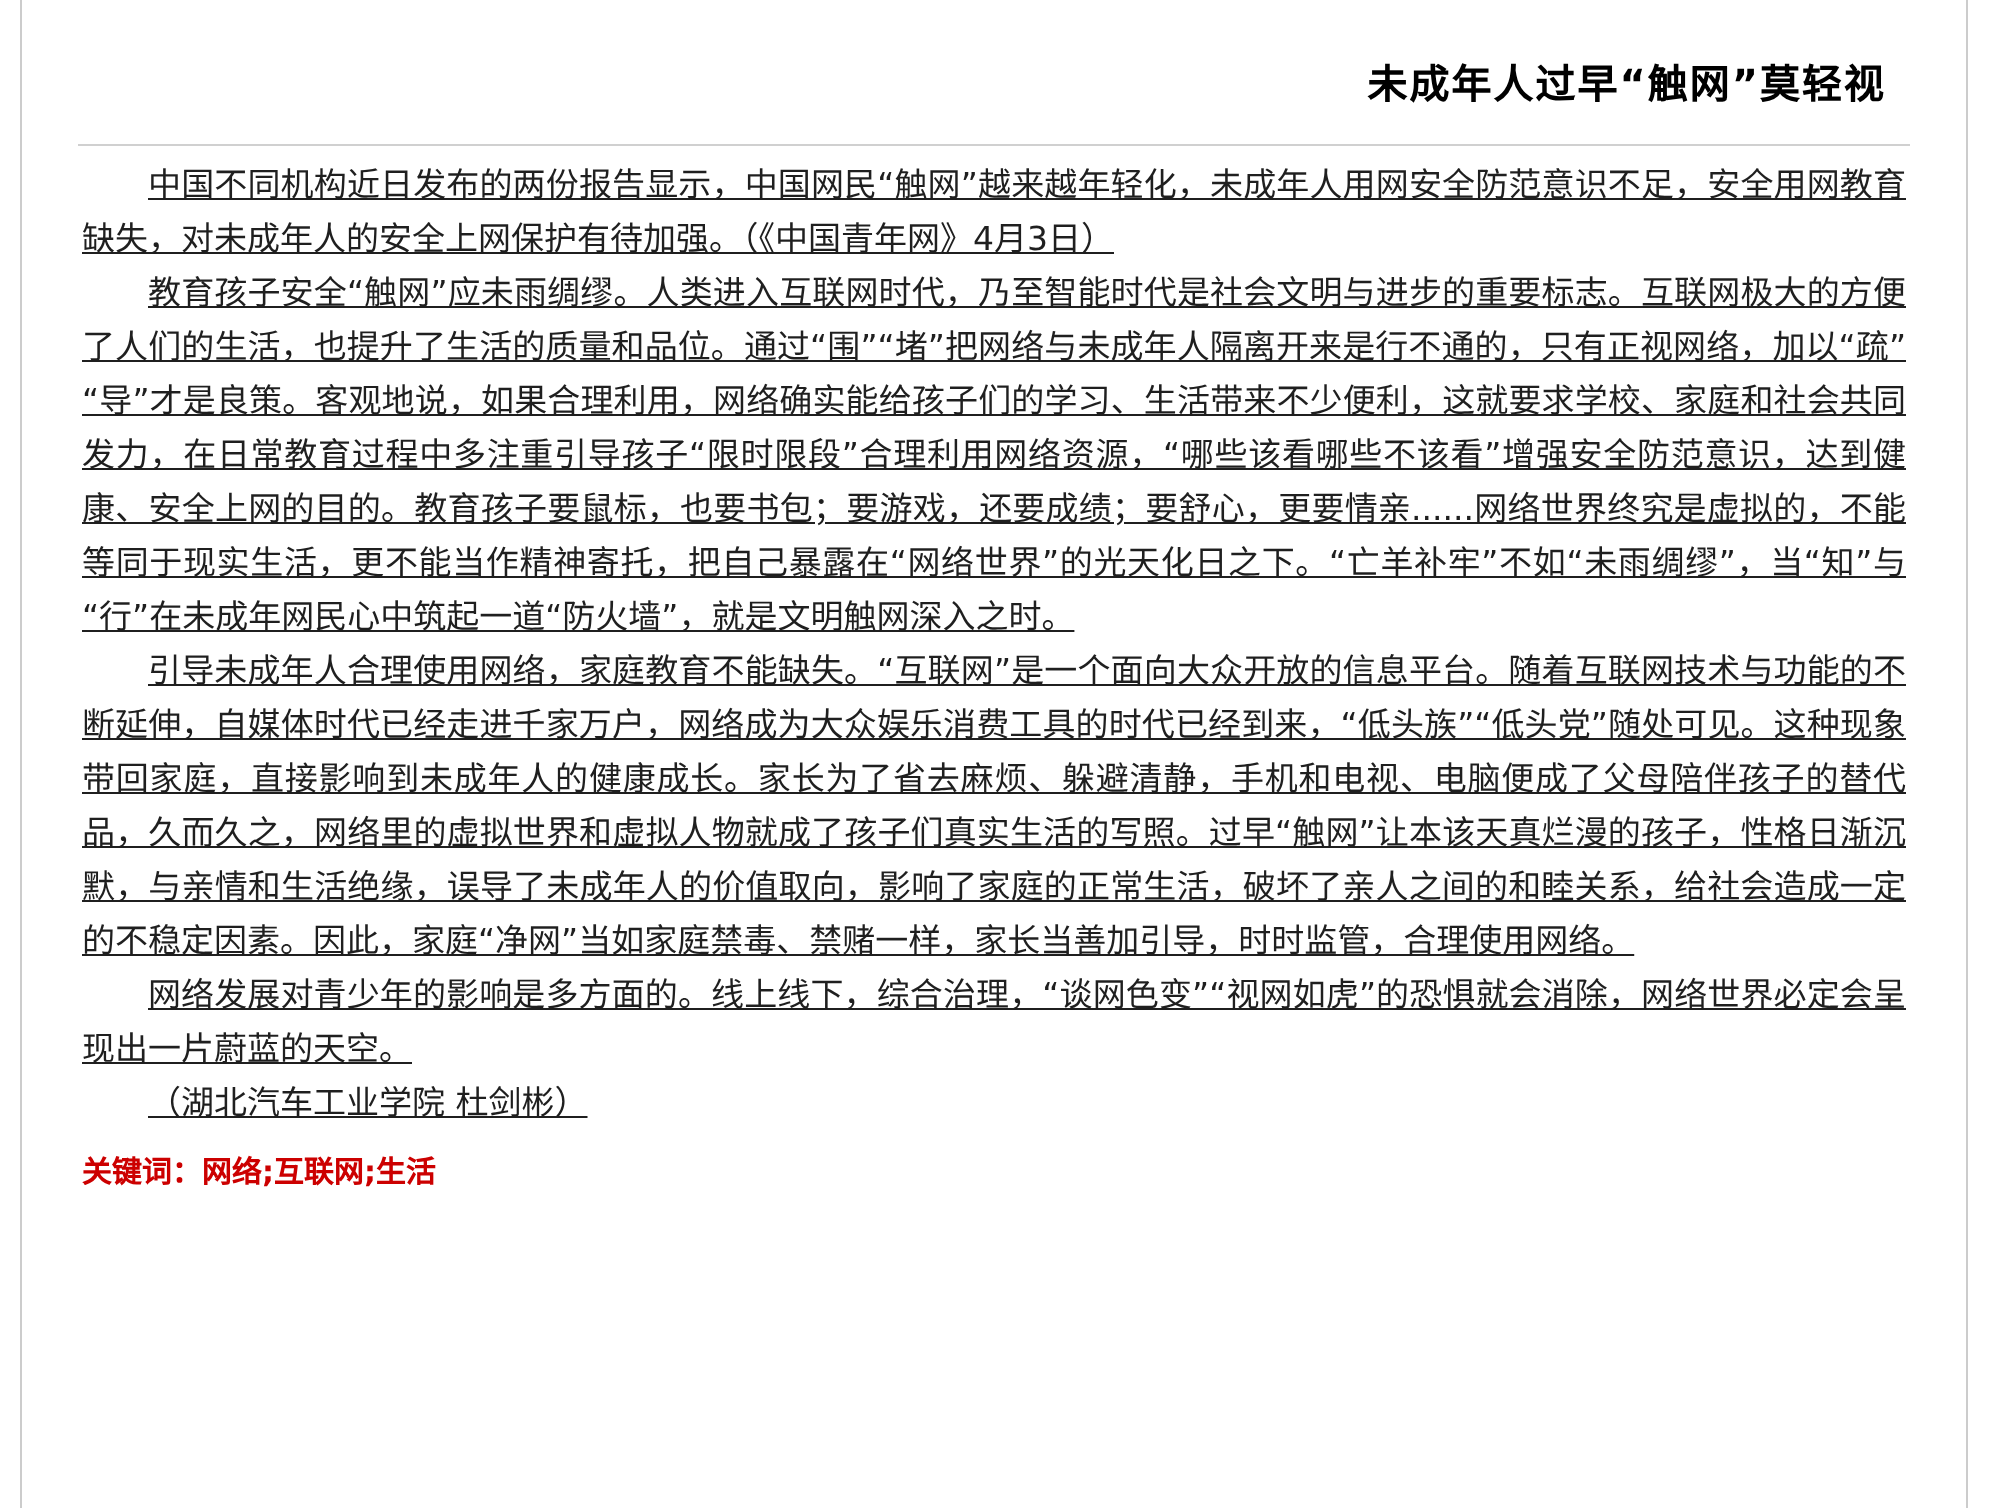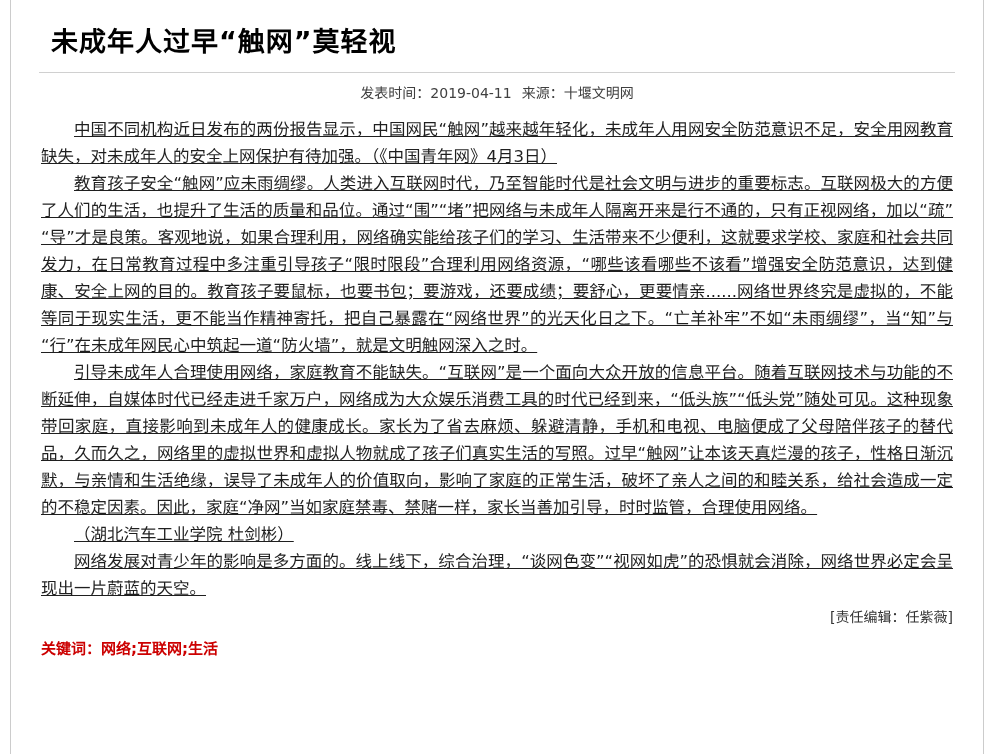--- a/index.html
+++ b/index.html
@@ -13,22 +13,22 @@
     margin: 0 auto 0 10px;
     border-left: 1px solid #cccccc;
     border-right: 1px solid #cccccc;
     min-height: 754px;
     box-sizing: border-box;
     background: #ffffff;
   }
   .article-title {
     margin: 0;
     padding: 26px 40px 0 40px;
-    text-align: left;
-    font-size: 27px;
+    text-align: right;
+    font-size: 20px;
     line-height: 32px;
     font-weight: bold;
     color: #000000;
     letter-spacing: 1px;
   }
   .title-rule {
     height: 0;
     border: none;
     border-top: 1px solid #d0d0d0;
     margin: 14px 28px 0 28px;
@@ -71,31 +71,27 @@
 </style>
 </head>
 <body>
 
 <div class="page-frame">
 
   <h1 class="article-title">未成年人过早“触网”莫轻视</h1>
 
   <hr class="title-rule">
 
-  <div class="article-meta">
-    <span>发表时间：</span><span>2019-04-11</span><span class="meta-sep"></span><span>来源：</span><span>十堰文明网</span>
-  </div>
 
   <div class="article-body">
     <p>中国不同机构近日发布的两份报告显示，中国网民“触网”越来越年轻化，未成年人用网安全防范意识不足，安全用网教育缺失，对未成年人的安全上网保护有待加强。（《中国青年网》4月3日）</p>
     <p>教育孩子安全“触网”应未雨绸缪。人类进入互联网时代，乃至智能时代是社会文明与进步的重要标志。互联网极大的方便了人们的生活，也提升了生活的质量和品位。通过“围”“堵”把网络与未成年人隔离开来是行不通的，只有正视网络，加以“疏”“导”才是良策。客观地说，如果合理利用，网络确实能给孩子们的学习、生活带来不少便利，这就要求学校、家庭和社会共同发力，在日常教育过程中多注重引导孩子“限时限段”合理利用网络资源，“哪些该看哪些不该看”增强安全防范意识，达到健康、安全上网的目的。教育孩子要鼠标，也要书包；要游戏，还要成绩；要舒心，更要情亲......网络世界终究是虚拟的，不能等同于现实生活，更不能当作精神寄托，把自己暴露在“网络世界”的光天化日之下。“亡羊补牢”不如“未雨绸缪”，当“知”与“行”在未成年网民心中筑起一道“防火墙”，就是文明触网深入之时。</p>
     <p>引导未成年人合理使用网络，家庭教育不能缺失。“互联网”是一个面向大众开放的信息平台。随着互联网技术与功能的不断延伸，自媒体时代已经走进千家万户，网络成为大众娱乐消费工具的时代已经到来，“低头族”“低头党”随处可见。这种现象带回家庭，直接影响到未成年人的健康成长。家长为了省去麻烦、躲避清静，手机和电视、电脑便成了父母陪伴孩子的替代品，久而久之，网络里的虚拟世界和虚拟人物就成了孩子们真实生活的写照。过早“触网”让本该天真烂漫的孩子，性格日渐沉默，与亲情和生活绝缘，误导了未成年人的价值取向，影响了家庭的正常生活，破坏了亲人之间的和睦关系，给社会造成一定的不稳定因素。因此，家庭“净网”当如家庭禁毒、禁赌一样，家长当善加引导，时时监管，合理使用网络。</p>
+    <p>网络发展对青少年的影响是多方面的。线上线下，综合治理，“谈网色变”“视网如虎”的恐惧就会消除，网络世界必定会呈现出一片蔚蓝的天空。</p>
     <p>（湖北汽车工业学院 杜剑彬）</p>
-    <p>网络发展对青少年的影响是多方面的。线上线下，综合治理，“谈网色变”“视网如虎”的恐惧就会消除，网络世界必定会呈现出一片蔚蓝的天空。</p>
   </div>
 
-  <div class="editor-line">[责任编辑：任紫薇]</div>
 
   <div class="keywords-line" style="color: rgb(204, 0, 0);">
     <span>关键词：</span><span>网络;互联网;生活</span>
   </div>
 
 </div>
 
 </body></html>

